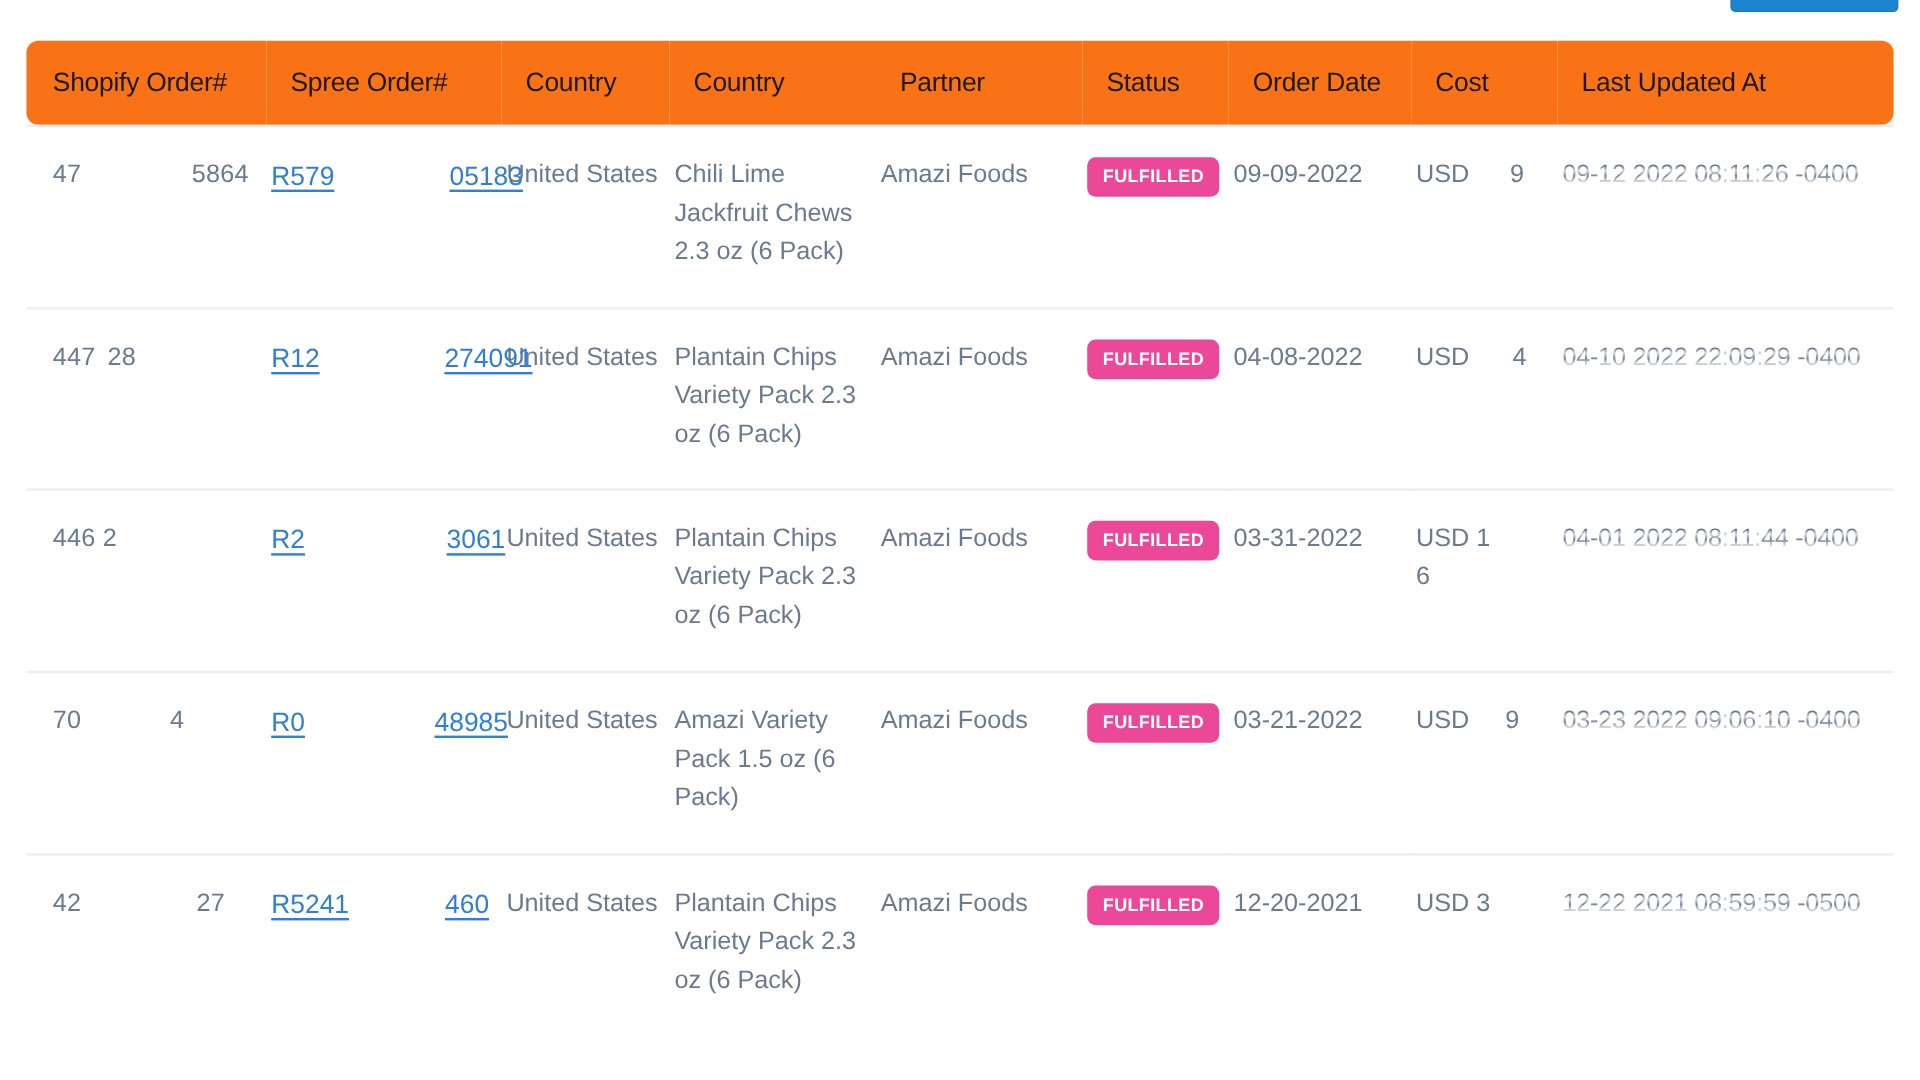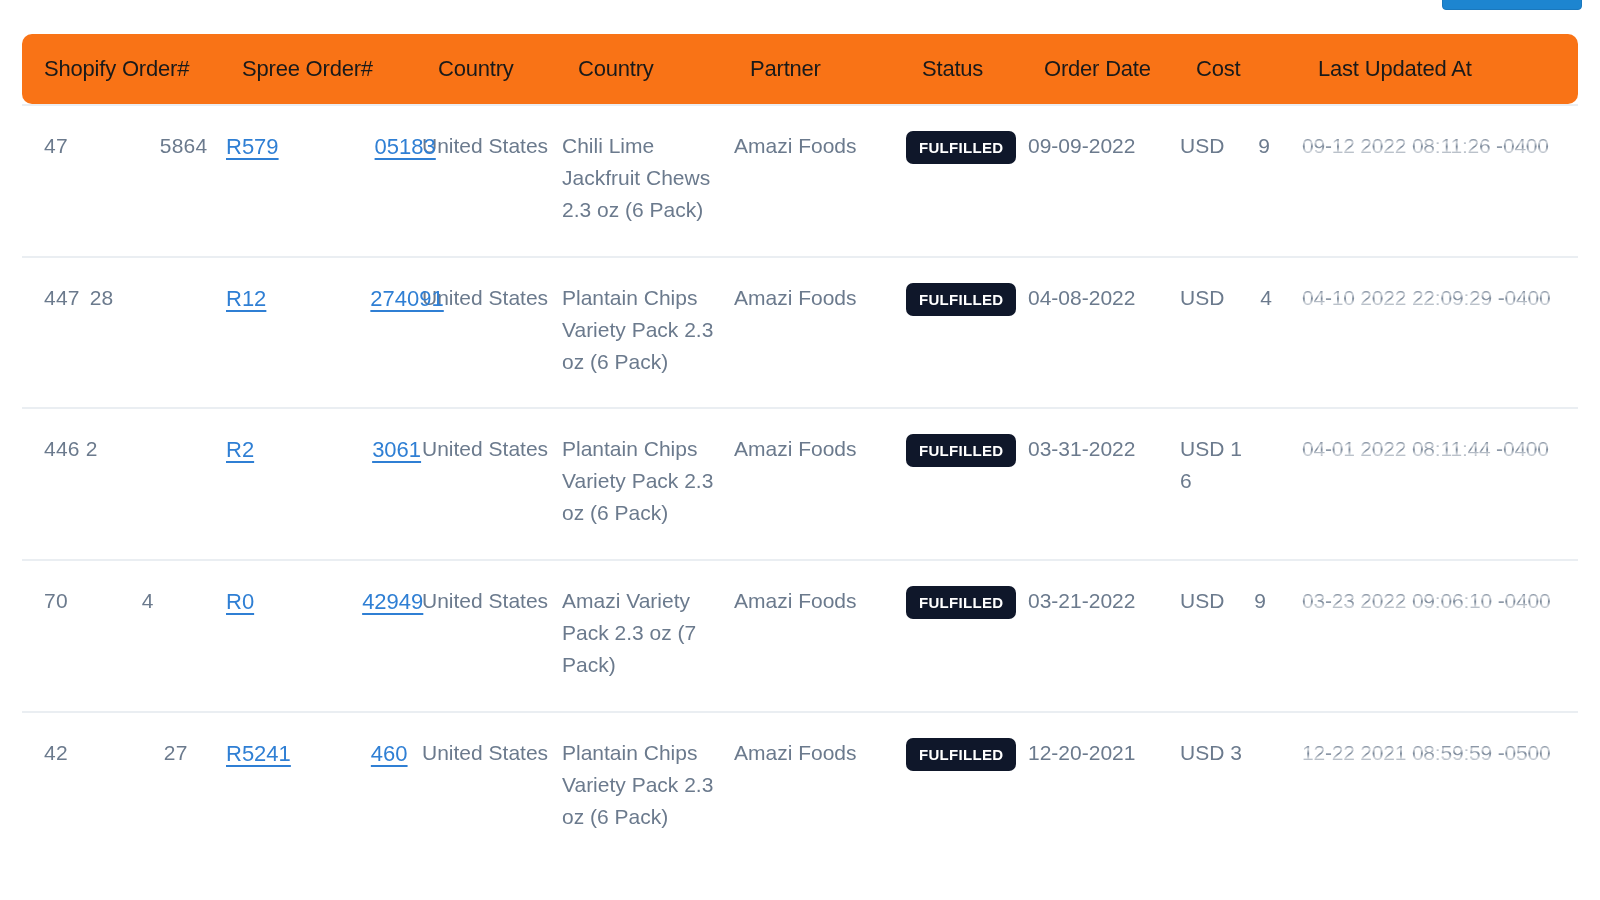--- a/index.html
+++ b/index.html
@@ -125,21 +125,21 @@
     display: inline-block;
     position: relative;
   }
 
   .country-cell, .partner-cell, .product-cell, .date-cell, .cost-cell, .updated-cell {
     color: #6b7a8d;
   }
 
   .badge {
     display: inline-block;
-    background: #0f172a;
+    background: #ec4899;
     color: #ffffff;
     font-size: 15px;
     font-weight: bold;
     letter-spacing: 0.3px;
     padding: 9px 13px 9px 13px;
     border-radius: 7px;
     line-height: 1;
     white-space: nowrap;
   }
 
@@ -230,23 +230,23 @@
             <td class="country-cell">United States</td>
             <td class="product-cell">Plantain Chips Variety Pack 2.3 oz (6 Pack)</td>
             <td class="partner-cell">Amazi Foods</td>
             <td><span class="badge">FULFILLED</span></td>
             <td class="date-cell">03-31-2022</td>
             <td class="cost-cell"><span>USD 1</span><span style="display: inline-block; width: 38px;"></span><span>6</span></td>
             <td class="updated-cell"><span class="smudge">04-01 2022 08:11:44 -0400</span></td>
           </tr>
           <tr>
             <td class="shopify-cell"><span>70</span><span style="display: inline-block; width: 74px;"></span><span>4</span></td>
-            <td><a class="spree-link" href="#"><span>R0</span><span style="display: inline-block; width: 108px;"></span><span>42949</span></a></td>
-            <td class="country-cell">United States</td>
-            <td class="product-cell">Amazi Variety Pack 2.3 oz (7 Pack)</td>
+            <td><a class="spree-link" href="#"><span>R0</span><span style="display: inline-block; width: 108px;"></span><span>48985</span></a></td>
+            <td class="country-cell">United States</td>
+            <td class="product-cell">Amazi Variety Pack 1.5 oz (6 Pack)</td>
             <td class="partner-cell">Amazi Foods</td>
             <td><span class="badge">FULFILLED</span></td>
             <td class="date-cell">03-21-2022</td>
             <td class="cost-cell"><span>USD</span><span style="display: inline-block; width: 30px;"></span><span>9</span></td>
             <td class="updated-cell"><span class="smudge">03-23 2022 09:06:10 -0400</span></td>
           </tr>
           <tr>
             <td class="shopify-cell"><span>42</span><span style="display: inline-block; width: 96px;"></span><span>27</span></td>
             <td><a class="spree-link" href="#"><span>R5241</span><span style="display: inline-block; width: 80px;"></span><span>460</span></a></td>
             <td class="country-cell">United States</td>

